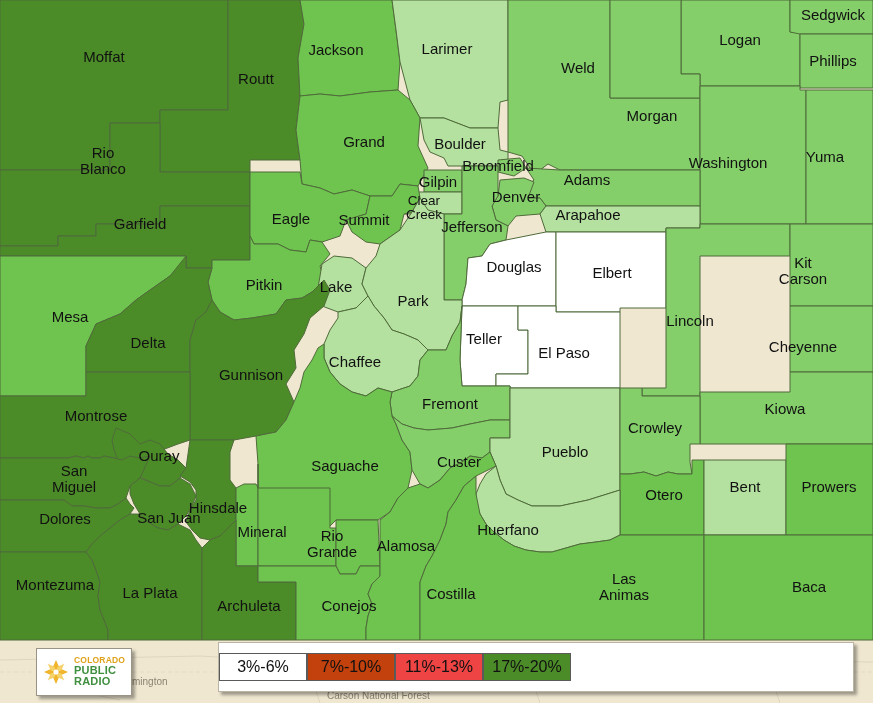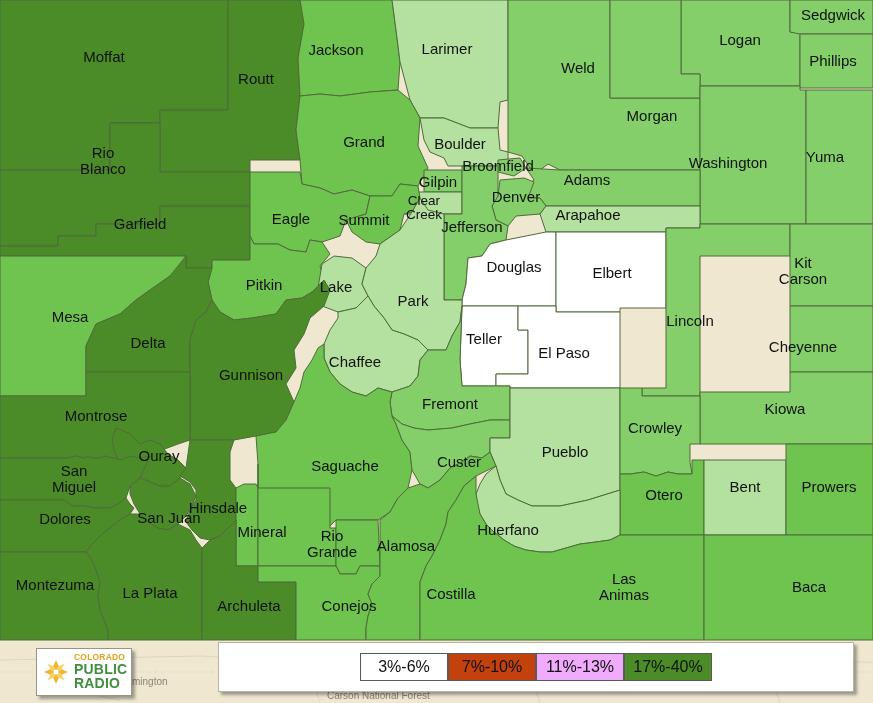--- a/index.html
+++ b/index.html
@@ -60,21 +60,21 @@
     position: absolute;
     left: 218px;
     top: 642px;
     width: 636px;
     height: 50px;
     background: #ffffff;
     border: 1px solid #b9b4a4;
     box-shadow: 3px 3px 3px rgba(0,0,0,.35);
     display: flex;
     align-items: center;
-    justify-content: center;
+    justify-content: flex-start;
     box-sizing: border-box;
   }
   .legend-swatch {
     width: 88px;
     height: 28px;
     border: 1px solid #5a5a5a;
     display: flex;
     align-items: center;
     justify-content: center;
     font-size: 16px;
@@ -103,21 +103,21 @@
     flex-direction: column;
     line-height: 1.05;
   }
   .logo-line1 {
     font-size: 8.5px;
     font-weight: bold;
     color: #e0a21a;
     letter-spacing: .2px;
   }
   .logo-line2 {
-    font-size: 14px;
+    font-size: 11px;
     font-weight: bold;
     color: #3f8f3f;
     letter-spacing: .2px;
   }
 </style>
 </head>
 <body>
 
 <div id="root">
 
@@ -296,21 +296,21 @@
     </span>
   </div>
 
   <div class="legend-panel" id="legend-panel">
       <div class="legend-swatch" style="background: rgb(255, 255, 255);">
         <span>3%-6%</span>
       </div>
       <div class="legend-swatch" style="background: #c2410c;">
         <span>7%-10%</span>
       </div>
-      <div class="legend-swatch" style="background: #f0abfc;">
+      <div class="legend-swatch" style="background: #ef4444;">
         <span>11%-13%</span>
       </div>
       <div class="legend-swatch" style="background: rgb(76, 140, 40);">
-        <span>17%-40%</span>
+        <span>17%-20%</span>
       </div>
     </div>
 
 </div>
 
 </body></html>

